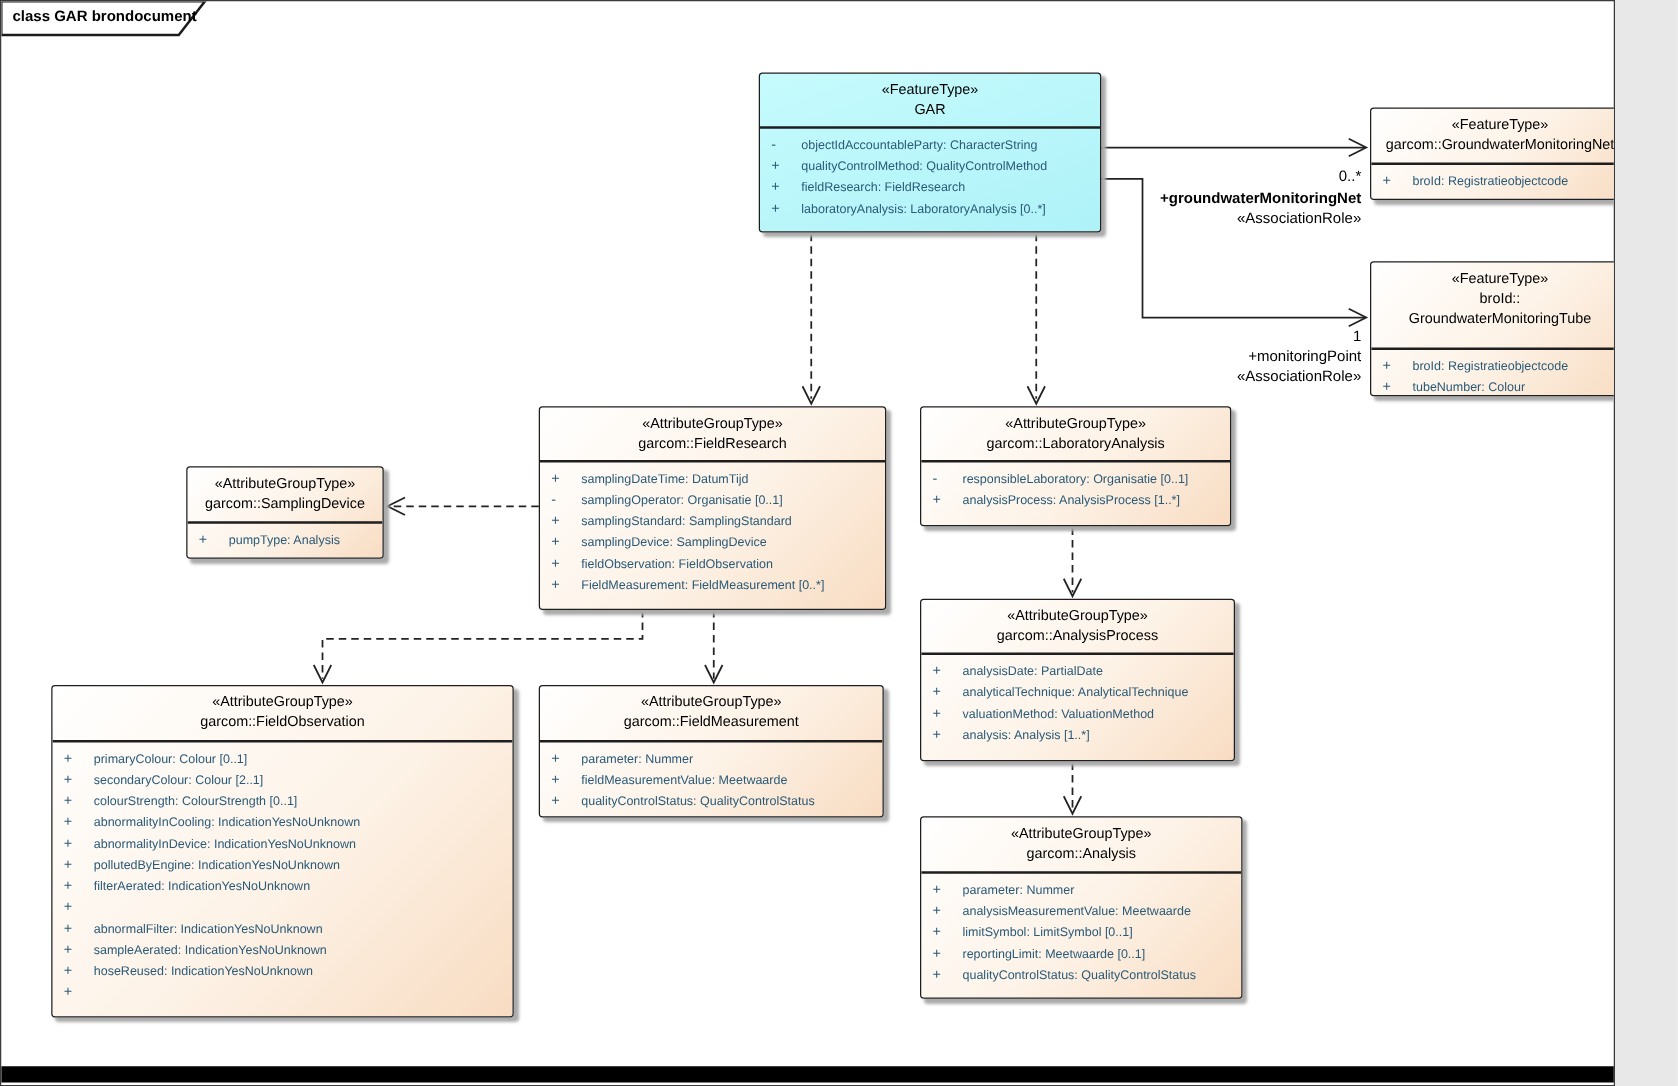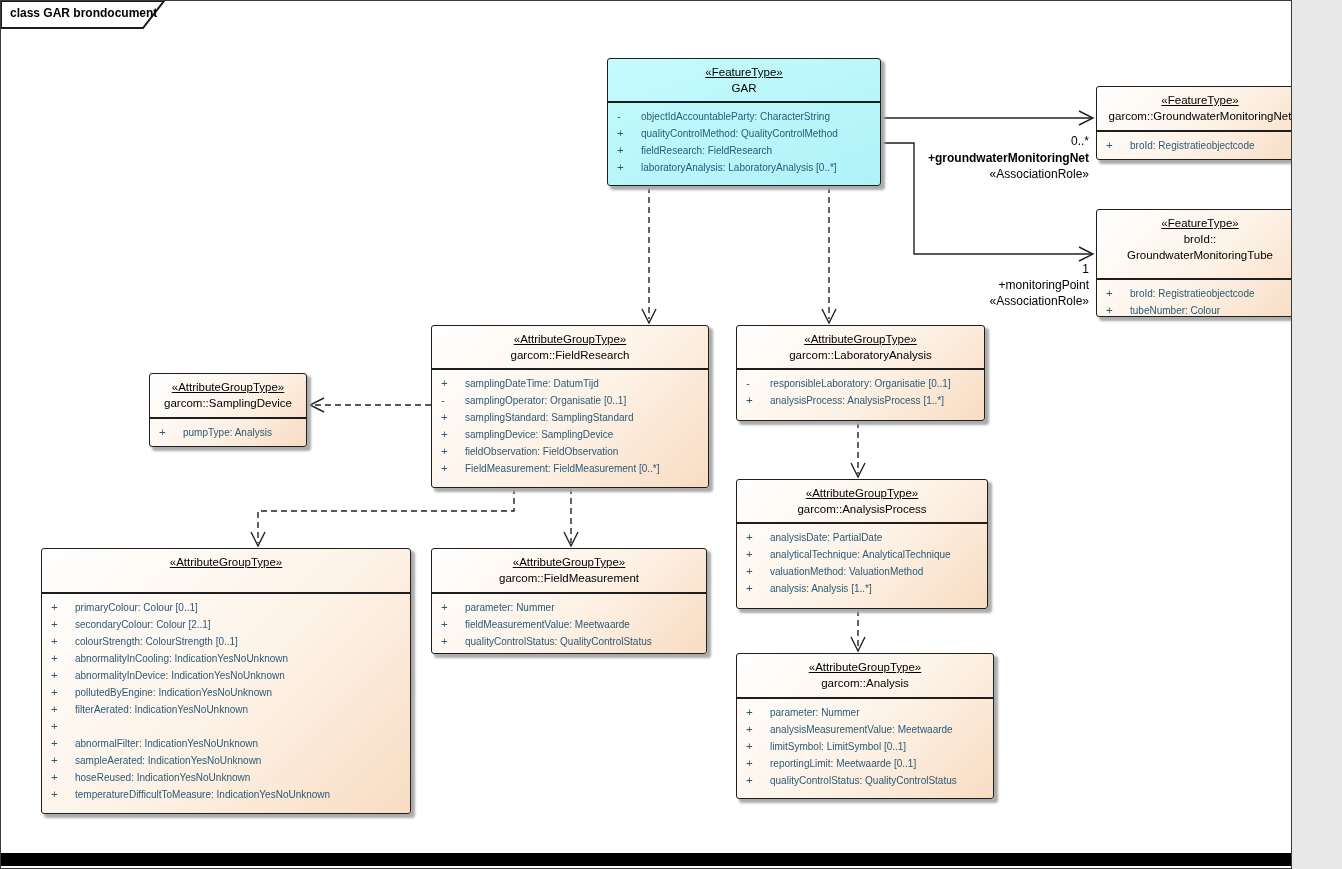--- a/index.html
+++ b/index.html
@@ -11,21 +11,21 @@
   #wires { position:absolute; left:0; top:0; width:1342px; height:869px; z-index:1; pointer-events:none; }
   .uml-class {
     position:absolute; z-index:2; box-sizing:border-box;
     border:1.5px solid #1e1e1e; border-radius:3px;
     background:linear-gradient(135deg,#ffffff 0%,#fdf2e6 55%,#f8dcc2 100%);
     box-shadow:3.5px 3.5px 2.5px #ababab;
     overflow:hidden;
   }
   .uml-class.cyan { background:linear-gradient(160deg,#c6fbfd 0%,#aef2f8 100%); }
   .hdr { text-align:center; padding-top:5px; box-sizing:border-box; }
-  .stereotype { font-size:11.5px; line-height:16px; color:#000;text-decoration:underline; }
+  .stereotype { font-size:11.5px; line-height:16px; color:#000; }
   .cname { font-size:11.5px; line-height:16px; font-weight:normal; color:#000; white-space:nowrap; }
   .attrs { border-top:2px solid #1e1e1e; padding-top:5px; }
   .attr { display:flex; height:17px; line-height:17px; white-space:nowrap; }
   .vis { width:24px; padding-left:9px; box-sizing:border-box; color:#2b5a77; font-size:11.5px; flex:none; }
   .sig { color:#2b5a77; font-size:10px; padding-left:9px; }
   .conn-label { position:absolute; z-index:3; font-size:12px; color:#000; text-align:right; line-height:15px; }
   #frame-tab { position:absolute; left:0; top:0; z-index:4; }
   #frame-tab-text {
     position:absolute; left:9px; top:5px; z-index:5;
     font-size:12px; font-weight:bold; color:#000; white-space:nowrap;
@@ -187,20 +187,21 @@
       <div class="attr">
           <span class="vis">+</span>
           <span class="sig">pumpType: Analysis</span>
         </div>
     </div>
   </div>
 
   <div class="uml-class" style="left:40px;top:547px;width:370px;height:266px;">
     <div class="hdr" style="height:43px;">
       <div class="stereotype">«AttributeGroupType»</div>
+      <div class="cname">garcom::FieldObservation</div>
     </div>
     <div class="attrs">
       <div class="attr">
           <span class="vis">+</span>
           <span class="sig">primaryColour: Colour [0..1]</span>
         </div>
       <div class="attr">
           <span class="vis">+</span>
           <span class="sig">secondaryColour: Colour [2..1]</span>
         </div>
@@ -234,21 +235,20 @@
       <div class="attr">
           <span class="vis">+</span>
           <span class="sig">sampleAerated: IndicationYesNoUnknown</span>
         </div>
       <div class="attr">
           <span class="vis">+</span>
           <span class="sig">hoseReused: IndicationYesNoUnknown</span>
         </div>
       <div class="attr">
           <span class="vis">+</span>
-          <span class="sig">temperatureDifficultToMeasure: IndicationYesNoUnknown</span>
         </div>
     </div>
   </div>
 
   <div class="uml-class" style="left:430px;top:547px;width:276px;height:106px;">
     <div class="hdr" style="height:43px;">
       <div class="stereotype">«AttributeGroupType»</div>
       <div class="cname">garcom::FieldMeasurement</div>
     </div>
     <div class="attrs">

